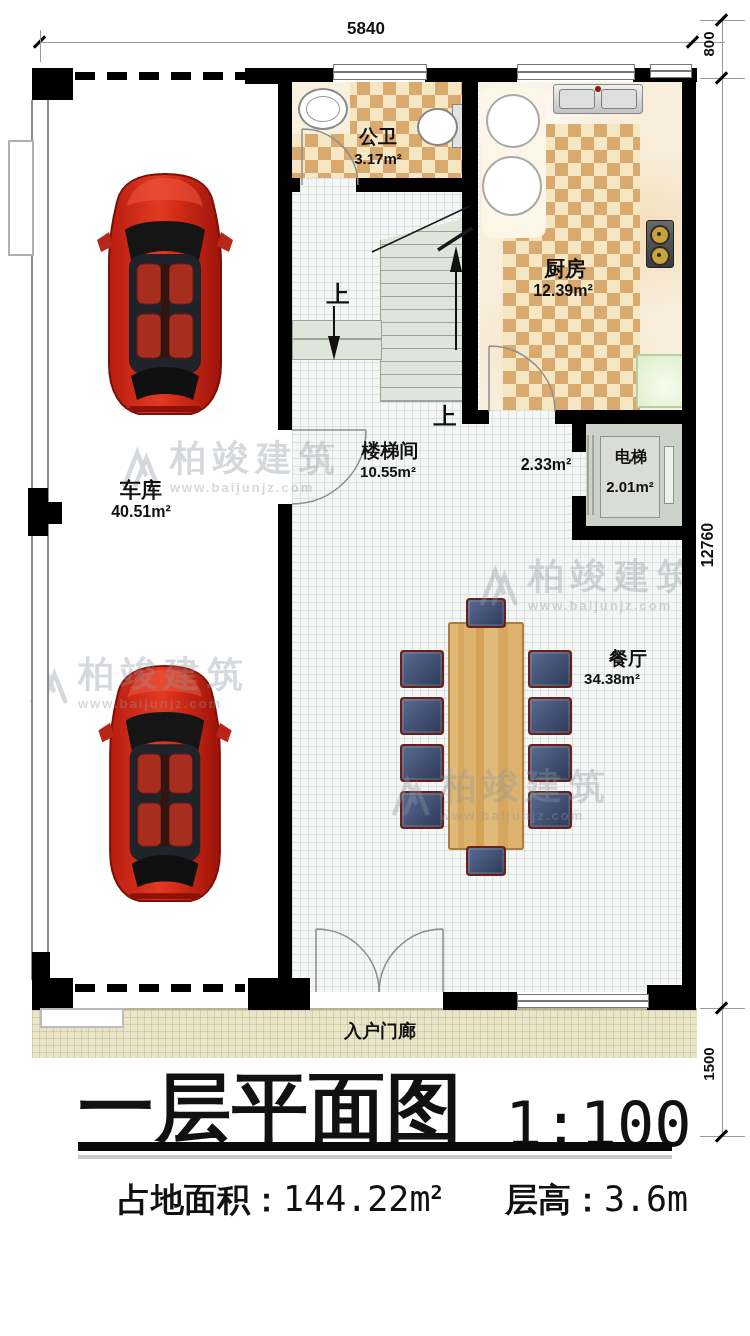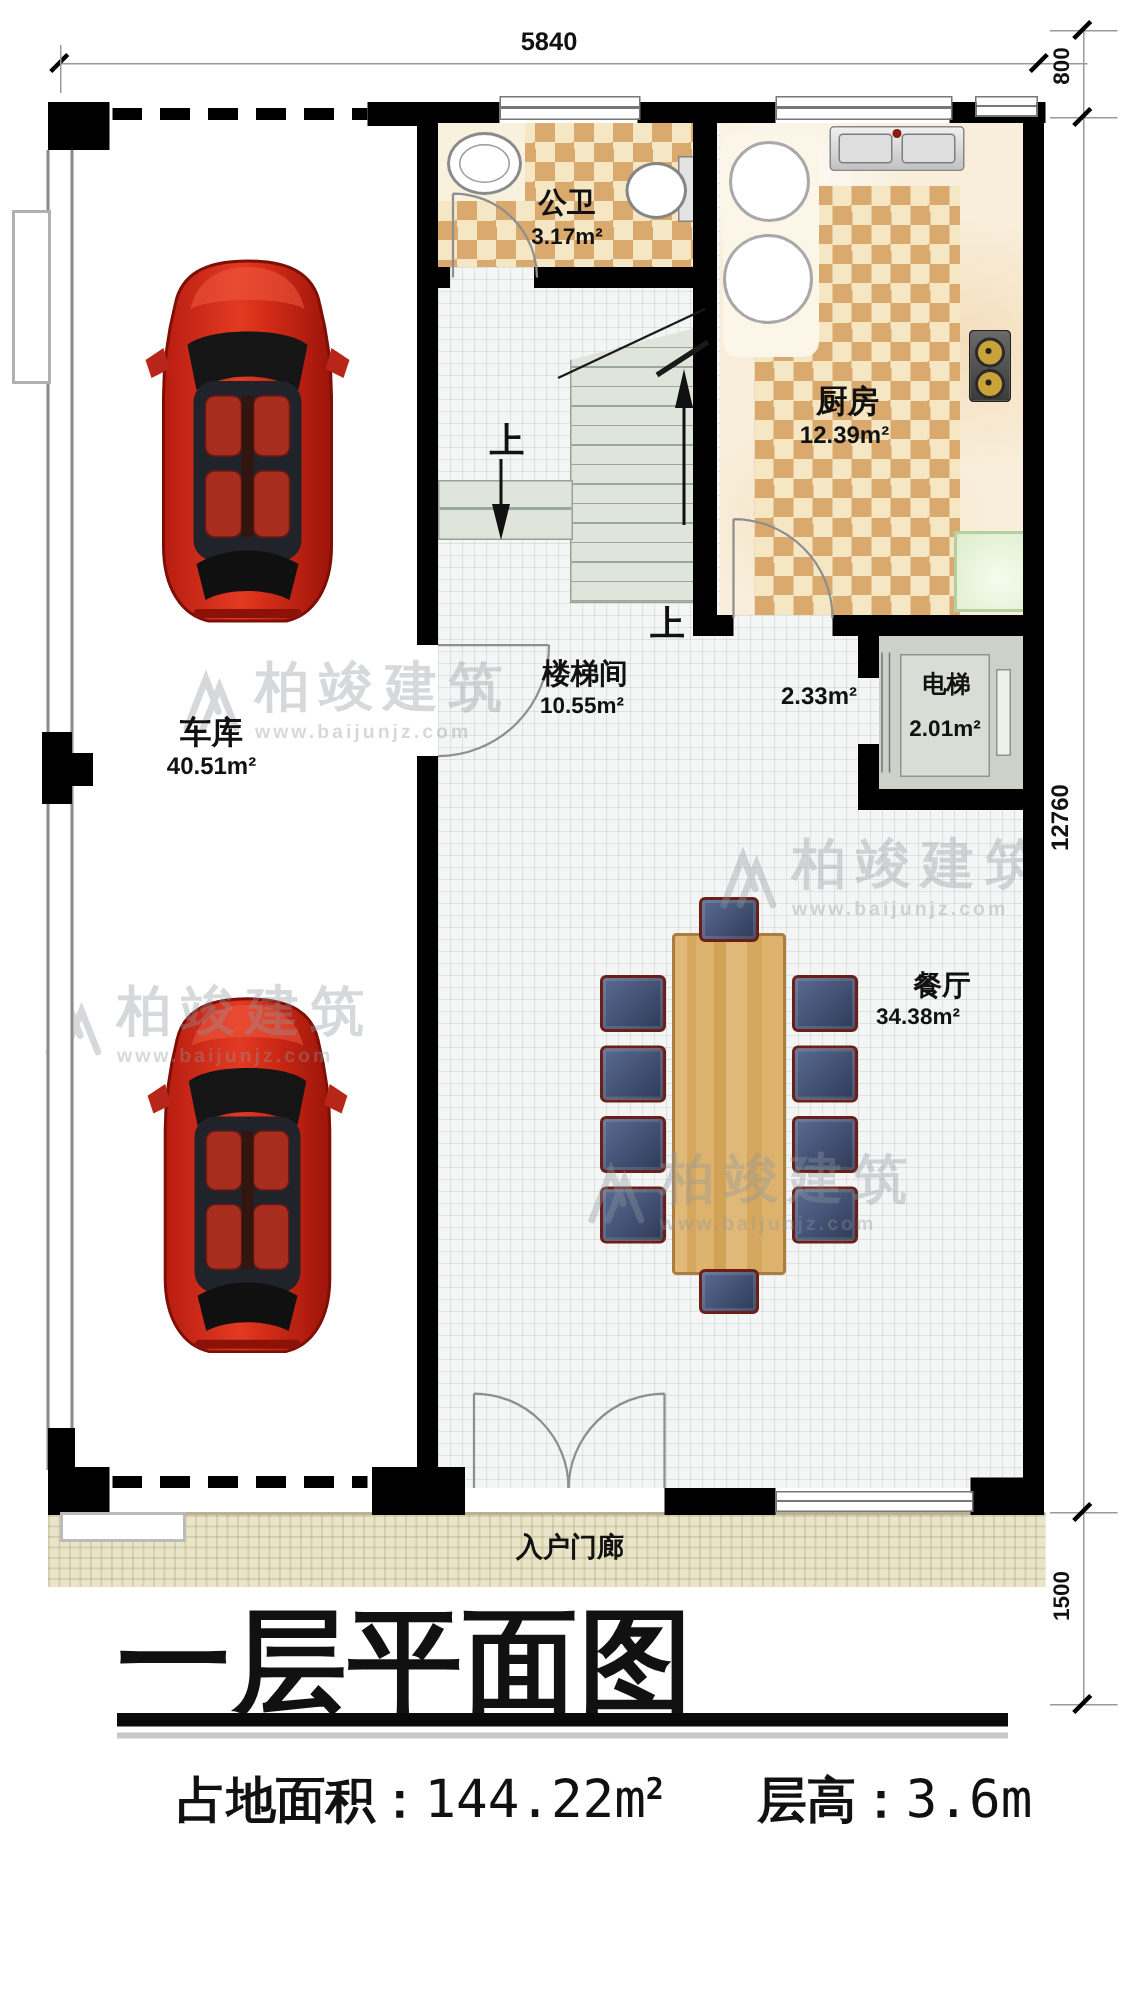--- a/index.html
+++ b/index.html
@@ -266,20 +266,21 @@
   <div class="abs tick" style="left:720px;top:12px;z-index:7;"></div>
   <div class="abs tick" style="left:720px;top:70px;z-index:7;"></div>
   <div class="abs tick" style="left:720px;top:1000px;z-index:7;"></div>
   <div class="abs tick" style="left:720px;top:1128px;z-index:7;"></div>
   <div class="vdim" style="left:708px;top:44px;font-size:15px;z-index:7;">800</div>
   <div class="vdim" style="left:708px;top:545px;font-size:16px;z-index:7;">12760</div>
   <div class="vdim" style="left:708px;top:1064px;font-size:15px;z-index:7;">1500</div>
 
   <div class="abs titleline" style="left:78px;top:1058px;z-index:7;">
     <span class="title-main">一层平面图</span>
+    <span class="title-scale">1:100</span>
   </div>
   <div class="abs" style="left:78px;top:1142px;width:594px;height:9px;background:#0a0a0a;z-index:7;"></div>
   <div class="abs" style="left:78px;top:1155px;width:594px;height:4px;background:#c8c8c8;z-index:7;"></div>
 
   <div class="abs" style="left:118px;top:1166px;z-index:7;">
     <div class="stat">
       <span>占地面积：</span><span class="num">144.22m</span><sup>2</sup>
       <span style="display:inline-block;width:44px;"></span>
       <span>层高：</span><span class="num">3.6m</span>
     </div>

